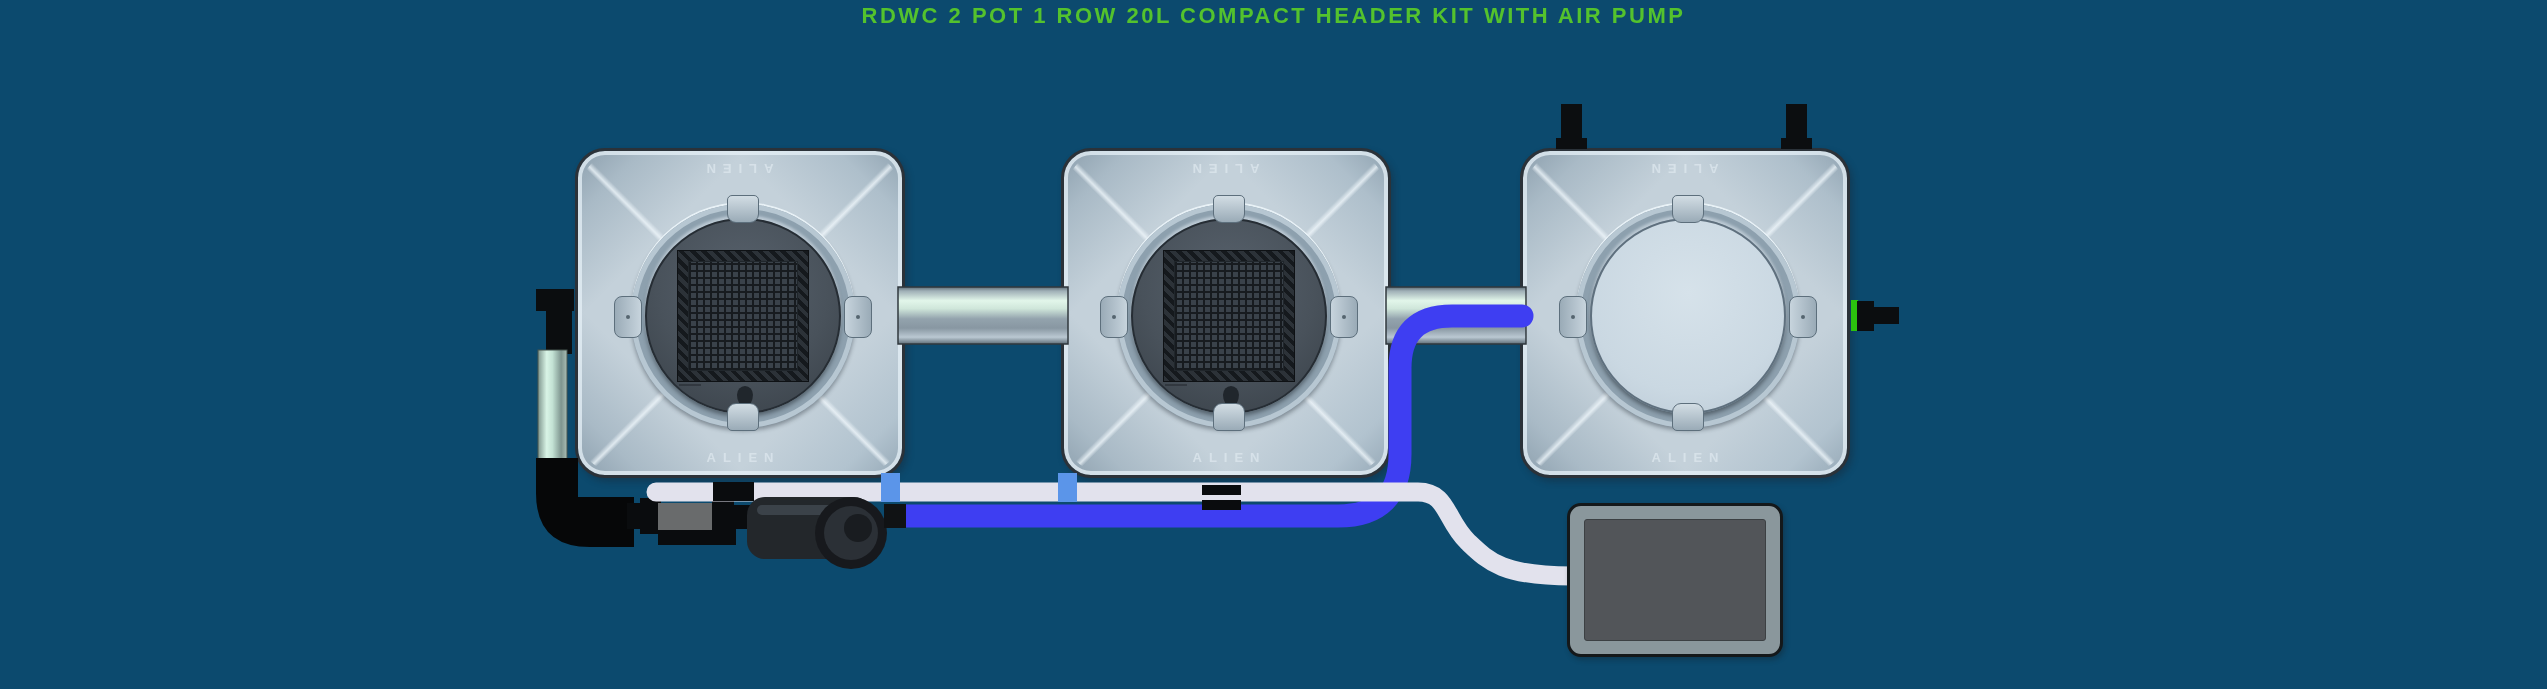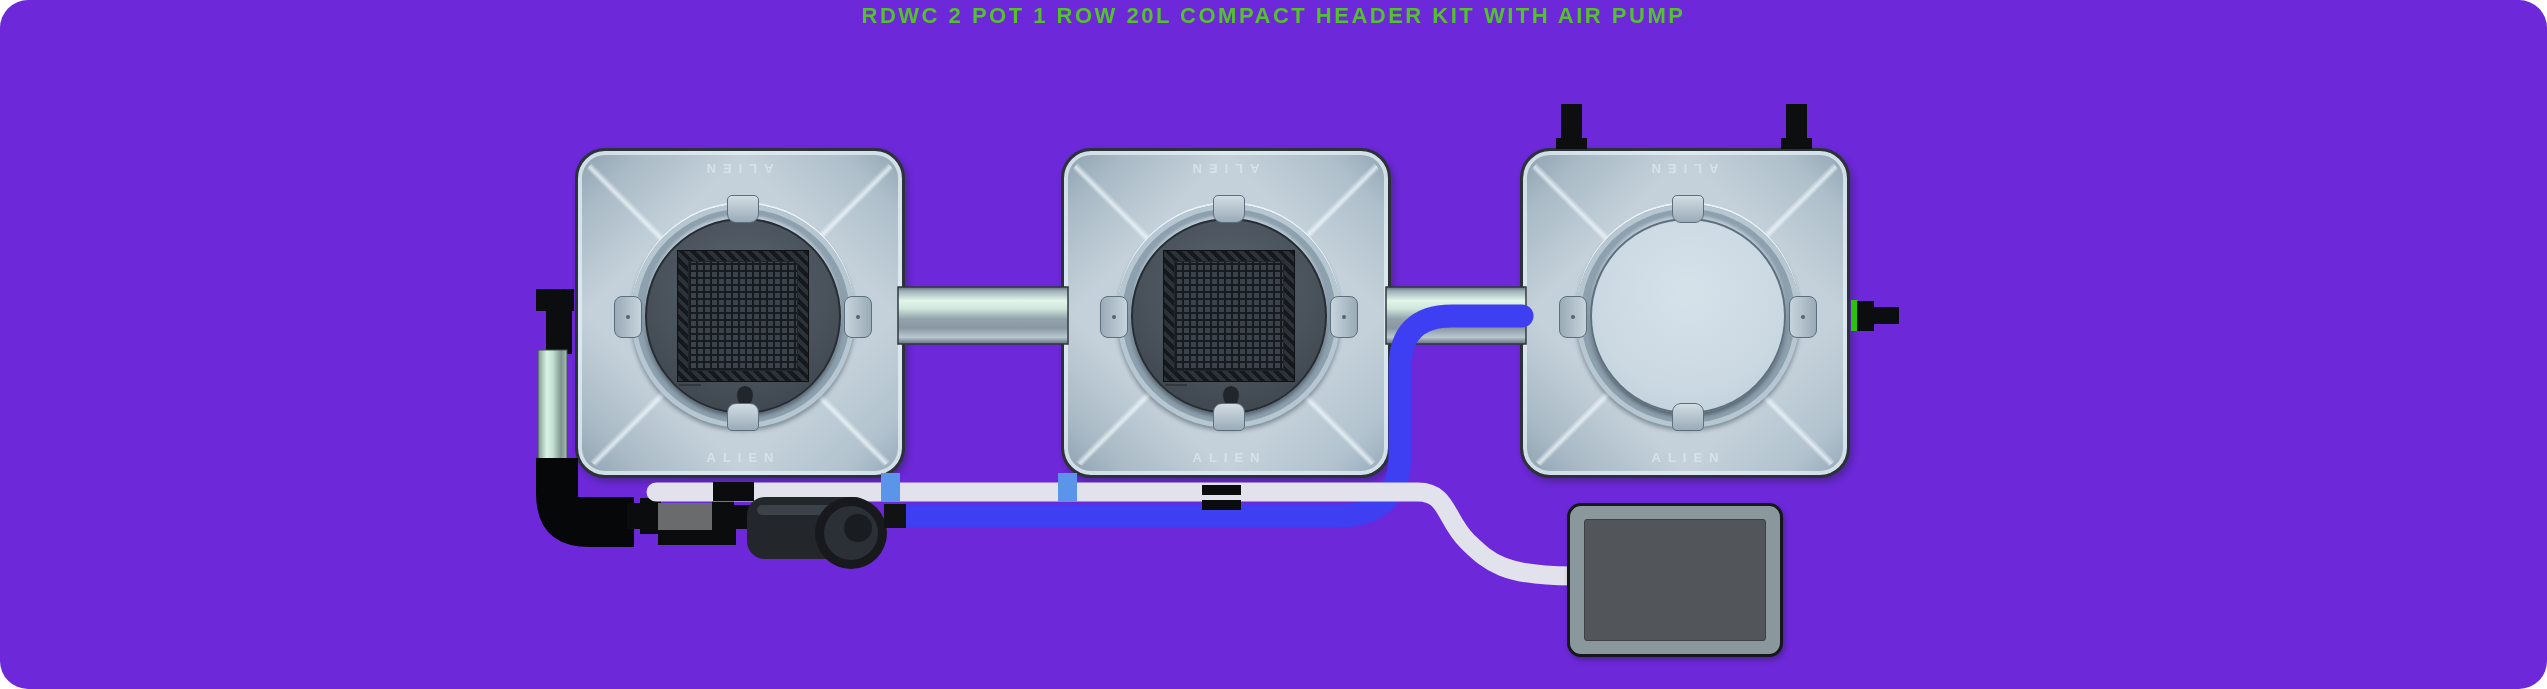--- a/index.html
+++ b/index.html
@@ -1,17 +1,17 @@
 <!DOCTYPE html>
 <html><head>
 <meta charset="utf-8">
 <style>
   html,body{margin:0;padding:0;background:#ffffff;}
-  .stage{position:relative;width:2547px;height:689px;background:#6d28d9;overflow:hidden;
-         font-family:"Liberation Sans",sans-serif;border-radius:28px;}
+  .stage{position:relative;width:2547px;height:689px;background:#0c4a6e;overflow:hidden;
+         font-family:"Liberation Sans",sans-serif;}
 
   
   .title{position:absolute;top:3px;left:0;width:100%;text-align:center;
          font-size:22px;font-weight:bold;letter-spacing:2.5px;color:#54c22d;}
 
   
   .pot{position:absolute;width:330px;height:330px;border-radius:30px;
        border:3px solid #2b3239;box-sizing:border-box;
        background:
          linear-gradient(135deg,#8da0ae 0%,#a9bac6 10%,rgba(0,0,0,0) 26%),

